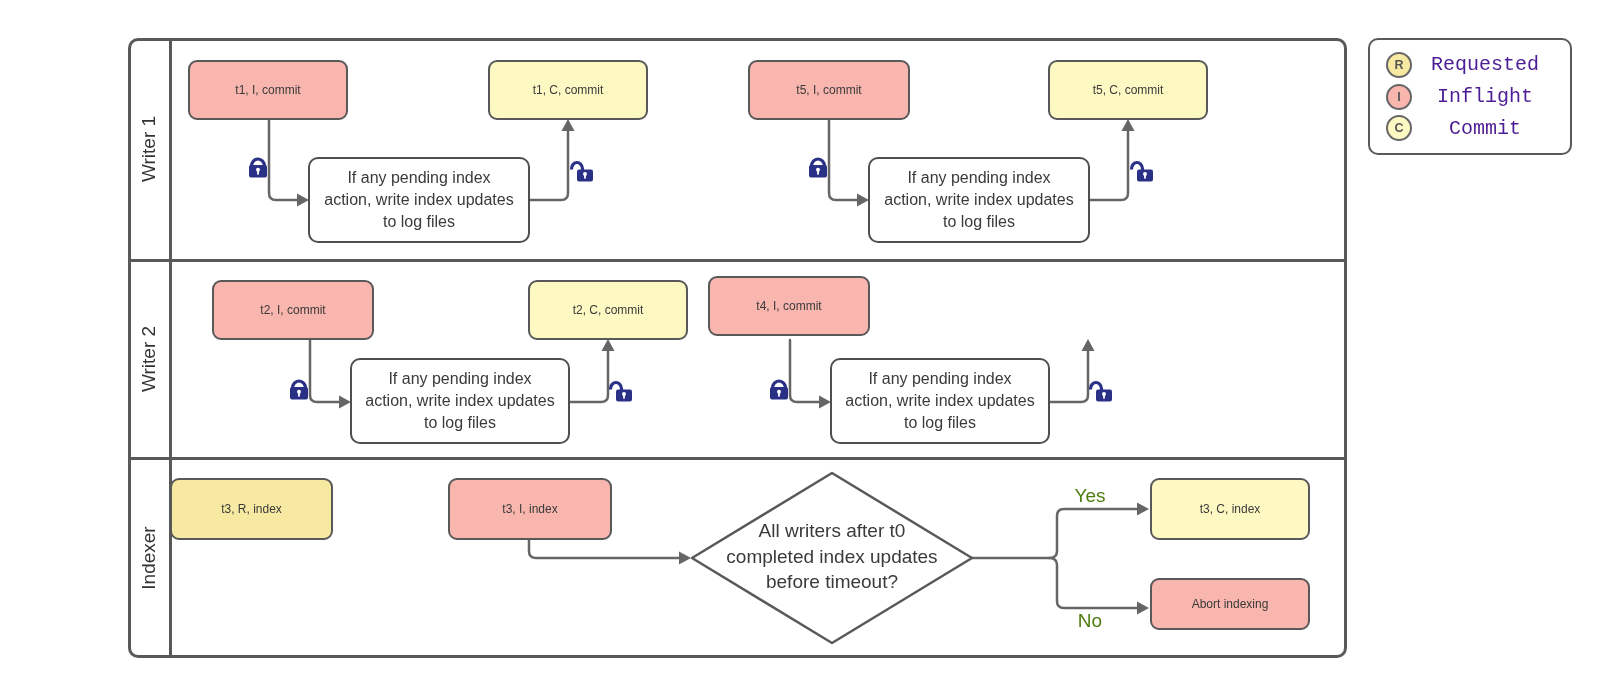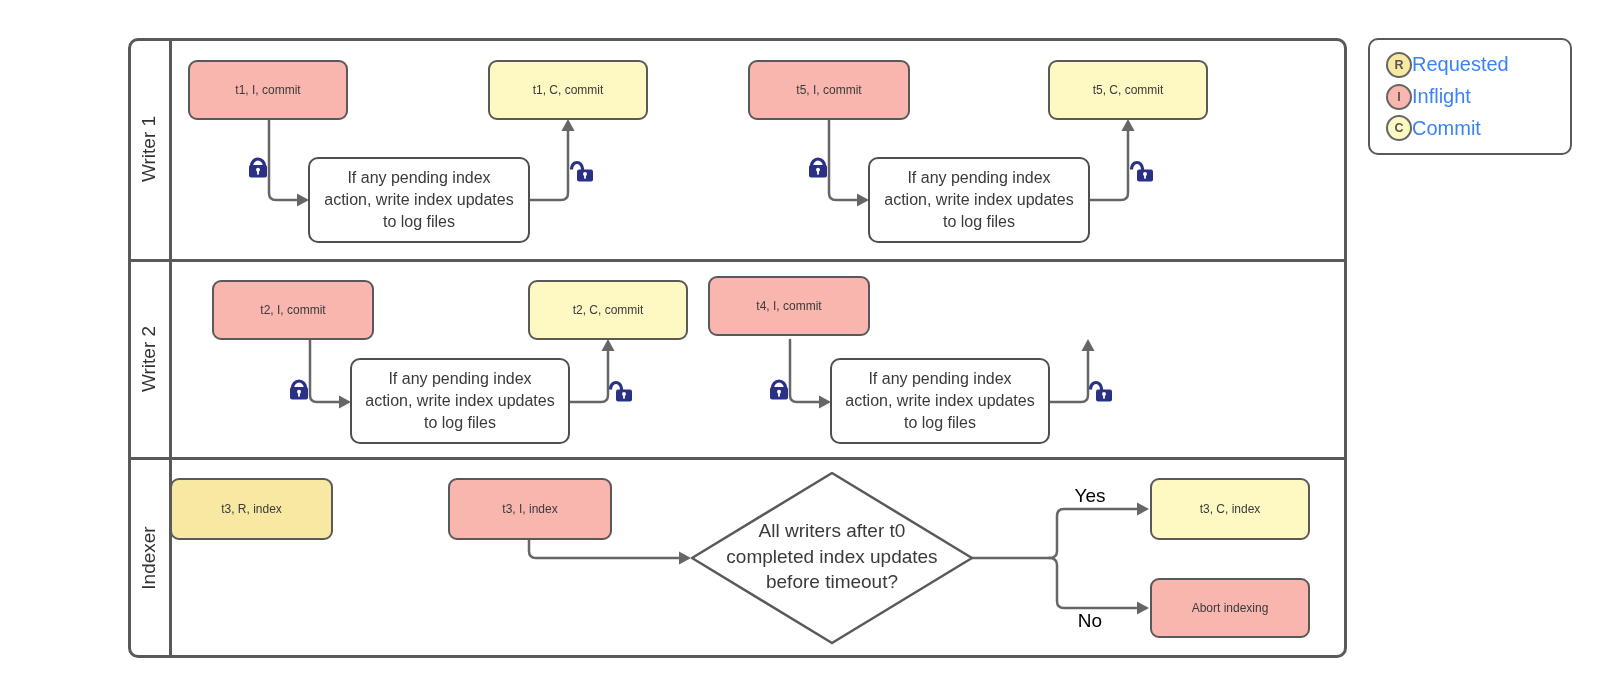--- a/index.html
+++ b/index.html
@@ -14,29 +14,29 @@
   .node{position:absolute;box-sizing:border-box;border:2.5px solid #595959;border-radius:9px;
         display:flex;align-items:center;justify-content:center;font-size:12px;color:#3a3a3a;
         text-align:center;}
   .pink{background:#f9b6ae;}
   .green{background:#fef9c3;}
   .yellow{background:#f7e9a2;}
   .action{background:#ffffff;border-color:#4f4f4f;border-radius:10px;font-size:16px;
           line-height:1.38;padding:4px 12px;}
   .diamond-svg{position:absolute;overflow:visible;}
   .diamond-text{position:absolute;font-size:19px;line-height:1.35;text-align:center;color:#3a3a3a;}
-  .small-label{position:absolute;font-size:19px;color:#000000;text-align:center;}
+  .small-label{position:absolute;font-size:19px;color:#4d7c0f;text-align:center;}
   .legend{position:absolute;left:1368px;top:38px;width:204px;height:117px;
           border:2.5px solid #595959;border-radius:10px;box-sizing:border-box;background:#fff;
           display:flex;flex-direction:column;justify-content:space-evenly;padding:6px 12px 6px 16px;}
   .legend-row{display:flex;align-items:center;}
   .legend-dot{width:26px;height:26px;border-radius:50%;border:2.5px solid #666;box-sizing:border-box;
               display:flex;align-items:center;justify-content:center;font-size:12.5px;
               font-weight:bold;color:#555;flex:0 0 auto;}
-  .legend-label{flex:1;font-size:20px;color:#3b82f6;}
+  .legend-label{flex:1;text-align:center;font-size:20px;color:#4c1d95;font-family:Liberation Mono, monospace;}
   svg.connectors{position:absolute;left:0;top:0;pointer-events:none;}
 </style>
 </head>
 <body>
 
 <div class="canvas">
 
   <svg class="connectors" width="1609" height="700" viewBox="0 0 1609 700">
     <defs>
       <g id="lock-closed">
@@ -120,21 +120,21 @@
 
   <svg class="diamond-svg" style="left:692px;top:473px;" width="280" height="170">
     <polygon points="0,85 140,0 280,85 140,170" fill="#ffffff" stroke="#595959" stroke-width="2.5" stroke-linejoin="round"></polygon>
   </svg>
   <div class="diamond-text" style="left:717px;top:518px;width:230px;">All writers after t0 completed index updates before timeout?</div>
 
   <div class="small-label" style="left:1064px;top:485px;width:52px;">Yes</div>
   <div class="small-label" style="left:1064px;top:610px;width:52px;">No</div>
 
   <div class="node green" style="left:1150px;top:478px;width:160px;height:62px;">t3, C, index</div>
-  <div class="node pink" style="left:1150px;top:578px;width:160px;height:60px;">Abort indexing</div>
+  <div class="node pink" style="left:1150px;top:578px;width:160px;height:52px;">Abort indexing</div>
 
   <div class="legend">
     <div class="legend-row">
       <span class="legend-dot yellow">R</span>
       <span class="legend-label">Requested</span>
     </div>
     <div class="legend-row">
       <span class="legend-dot pink">I</span>
       <span class="legend-label">Inflight</span>
     </div>

